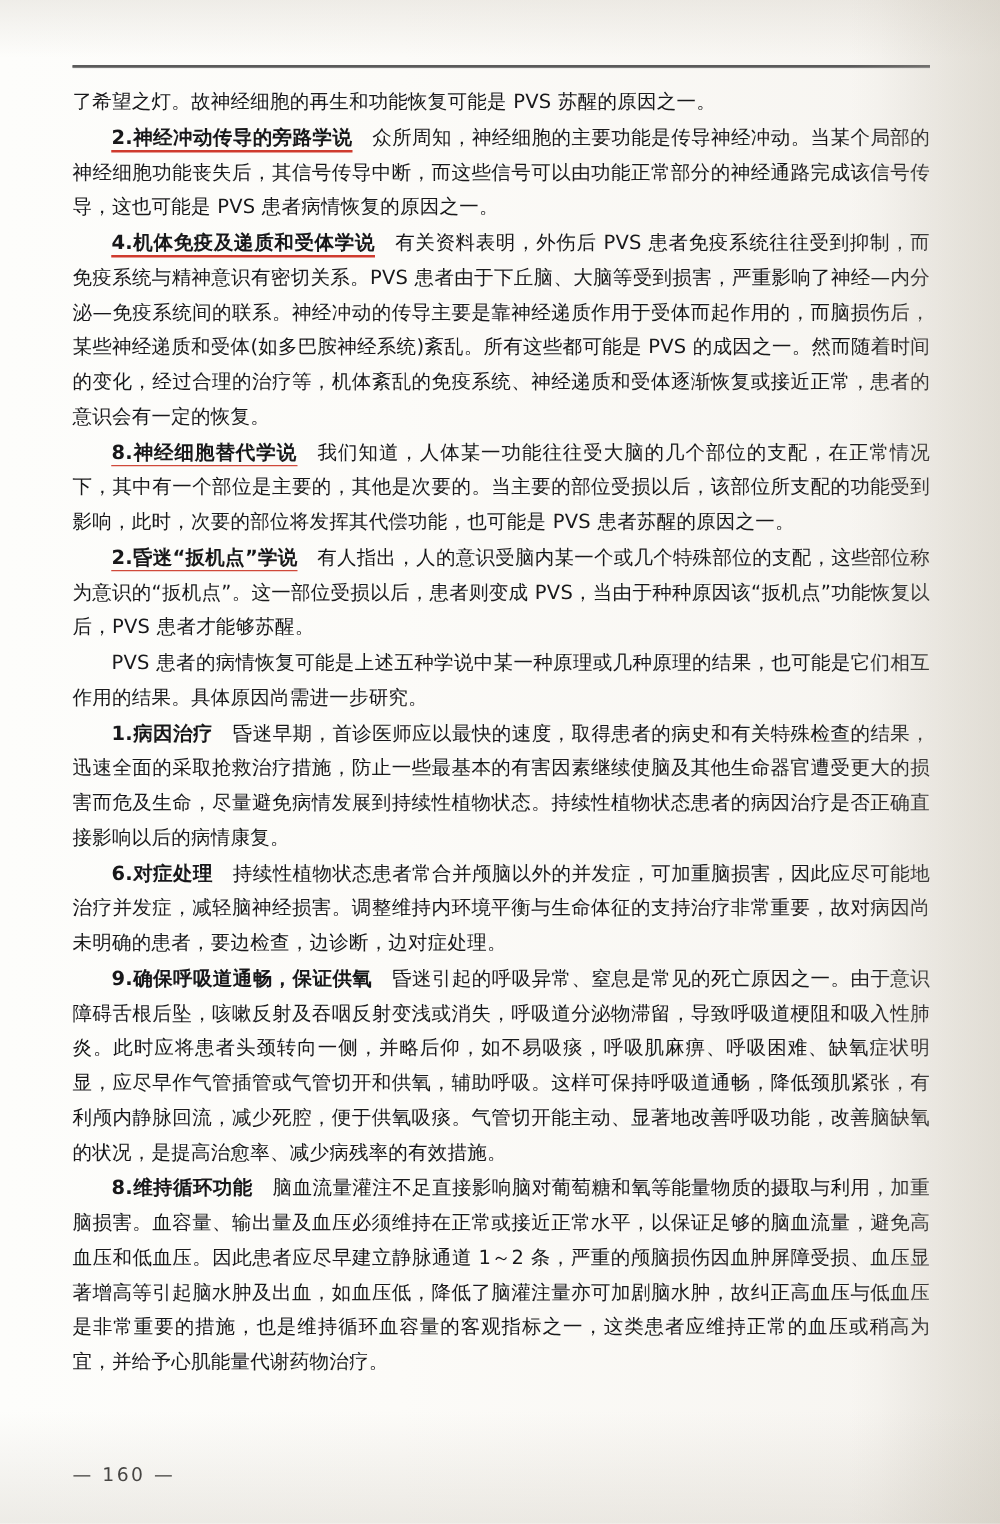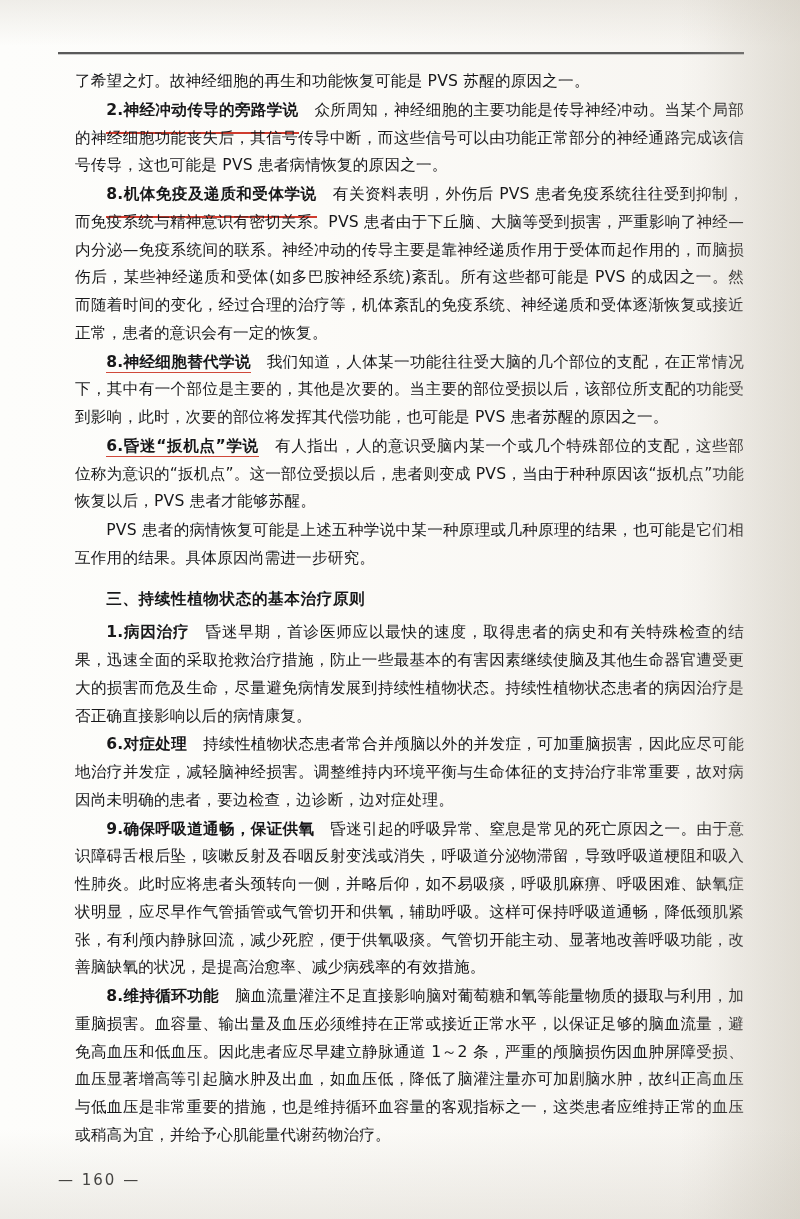--- a/index.html
+++ b/index.html
@@ -30,42 +30,42 @@
     width: 686px;
   }
   .rule {
     height: 2px;
     background: #5a5a5a;
     width: 100%;
     margin-bottom: 14px;
     box-shadow: 0 0.5px 0 #9a9a9a;
   }
   p {
-    margin: 0 0 1px 17px;
+    margin: 0 0 1px 0;
     font-size: 15.6px;
     line-height: 1.78;
     text-align: justify;
     text-justify: inter-ideograph;
     letter-spacing: 0.2px;
     color: #18181a;
   }
   p.indent {
     text-indent: 2em;
   }
   .heading {
     font-weight: bold;
     text-indent: 2em;
     margin-top: 13px;
     margin-bottom: 6px;
     font-size: 15.6px;
     letter-spacing: 0.6px;
   }
   .ul-red {
     border-bottom: 2px solid #cf3b2e;
-    padding-bottom: 13px;
+    padding-bottom: 1px;
     font-weight: bold;
   }
   .ul-red-thin {
     border-bottom: 1.6px solid #d0493a;
     padding-bottom: 1px;
     font-weight: bold;
   }
   .bold {
     font-weight: bold;
   }
@@ -109,29 +109,28 @@
 
 <div class="page">
   <div class="page-inner">
 
     <div class="rule"></div>
 
     <p class="body">了希望之灯。故神经细胞的再生和功能恢复可能是 PVS 苏醒的原因之一。</p>
 
     <p class="indent"><span class="ul-red">2.神经冲动传导的旁路学说</span><span>　众所周知，神经细胞的主要功能是传导神经冲动。当某个局部的神经细胞功能丧失后，其信号传导中断，而这些信号可以由功能正常部分的神经通路完成该信号传导，这也可能是 PVS 患者病情恢复的原因之一。</span></p>
 
-    <p class="indent"><span class="ul-red">8.机体免疫及递质和受体学说</span><span>　有关资料表明，外伤后 PVS 患者免疫系统往往受到抑制，而免疫系统与精神意识有密切关系。PVS 患者由于下丘脑、大脑等受到损害，严重影响了神经—内分泌—免疫系统间的联系。神经冲动的传导主要是靠神经递质作用于受体而起作用的，而脑损伤后，某些神经递质和受体(如多巴胺神经系统)紊乱。所有这些都可能是 PVS 的成因之一。然而随着时间的变化，经过合理的治疗等，机体紊乱的免疫系统、神经递质和受体逐渐恢复或接近正常，患者的意识会有一定的恢复。</span></p>
+    <p class="indent"><span class="ul-red">4.机体免疫及递质和受体学说</span><span>　有关资料表明，外伤后 PVS 患者免疫系统往往受到抑制，而免疫系统与精神意识有密切关系。PVS 患者由于下丘脑、大脑等受到损害，严重影响了神经—内分泌—免疫系统间的联系。神经冲动的传导主要是靠神经递质作用于受体而起作用的，而脑损伤后，某些神经递质和受体(如多巴胺神经系统)紊乱。所有这些都可能是 PVS 的成因之一。然而随着时间的变化，经过合理的治疗等，机体紊乱的免疫系统、神经递质和受体逐渐恢复或接近正常，患者的意识会有一定的恢复。</span></p>
 
     <p class="indent"><span class="ul-red-thin">8.神经细胞替代学说</span><span>　我们知道，人体某一功能往往受大脑的几个部位的支配，在正常情况下，其中有一个部位是主要的，其他是次要的。当主要的部位受损以后，该部位所支配的功能受到影响，此时，次要的部位将发挥其代偿功能，也可能是 PVS 患者苏醒的原因之一。</span></p>
 
-    <p class="indent"><span class="ul-red-thin">6.昏迷“扳机点”学说</span><span>　有人指出，人的意识受脑内某一个或几个特殊部位的支配，这些部位称为意识的“扳机点”。这一部位受损以后，患者则变成 PVS，当由于种种原因该“扳机点”功能恢复以后，PVS 患者才能够苏醒。</span></p>
+    <p class="indent"><span class="ul-red-thin">2.昏迷“扳机点”学说</span><span>　有人指出，人的意识受脑内某一个或几个特殊部位的支配，这些部位称为意识的“扳机点”。这一部位受损以后，患者则变成 PVS，当由于种种原因该“扳机点”功能恢复以后，PVS 患者才能够苏醒。</span></p>
 
     <p class="indent">PVS 患者的病情恢复可能是上述五种学说中某一种原理或几种原理的结果，也可能是它们相互作用的结果。具体原因尚需进一步研究。</p>
 
-    <p class="heading">三、持续性植物状态的基本治疗原则</p>
 
     <p class="indent"><span class="bold">1.病因治疗</span><span>　昏迷早期，首诊医师应以最快的速度，取得患者的病史和有关特殊检查的结果，迅速全面的采取抢救治疗措施，防止一些最基本的有害因素继续使脑及其他生命器官遭受更大的损害而危及生命，尽量避免病情发展到持续性植物状态。持续性植物状态患者的病因治疗是否正确直接影响以后的病情康复。</span></p>
 
     <p class="indent"><span class="bold">6.对症处理</span><span>　持续性植物状态患者常合并颅脑以外的并发症，可加重脑损害，因此应尽可能地治疗并发症，减轻脑神经损害。调整维持内环境平衡与生命体征的支持治疗非常重要，故对病因尚未明确的患者，要边检查，边诊断，边对症处理。</span></p>
 
     <p class="indent"><span class="bold">9.确保呼吸道通畅，保证供氧</span><span>　昏迷引起的呼吸异常、窒息是常见的死亡原因之一。由于意识障碍舌根后坠，咳嗽反射及吞咽反射变浅或消失，呼吸道分泌物滞留，导致呼吸道梗阻和吸入性肺炎。此时应将患者头颈转向一侧，并略后仰，如不易吸痰，呼吸肌麻痹、呼吸困难、缺氧症状明显，应尽早作气管插管或气管切开和供氧，辅助呼吸。这样可保持呼吸道通畅，降低颈肌紧张，有利颅内静脉回流，减少死腔，便于供氧吸痰。气管切开能主动、显著地改善呼吸功能，改善脑缺氧的状况，是提高治愈率、减少病残率的有效措施。</span></p>
 
     <p class="indent"><span class="bold">8.维持循环功能</span><span>　脑血流量灌注不足直接影响脑对葡萄糖和氧等能量物质的摄取与利用，加重脑损害。血容量、输出量及血压必须维持在正常或接近正常水平，以保证足够的脑血流量，避免高血压和低血压。因此患者应尽早建立静脉通道 1～2 条，严重的颅脑损伤因血肿屏障受损、血压显著增高等引起脑水肿及出血，如血压低，降低了脑灌注量亦可加剧脑水肿，故纠正高血压与低血压是非常重要的措施，也是维持循环血容量的客观指标之一，这类患者应维持正常的血压或稍高为宜，并给予心肌能量代谢药物治疗。</span></p>
 
   </div>

